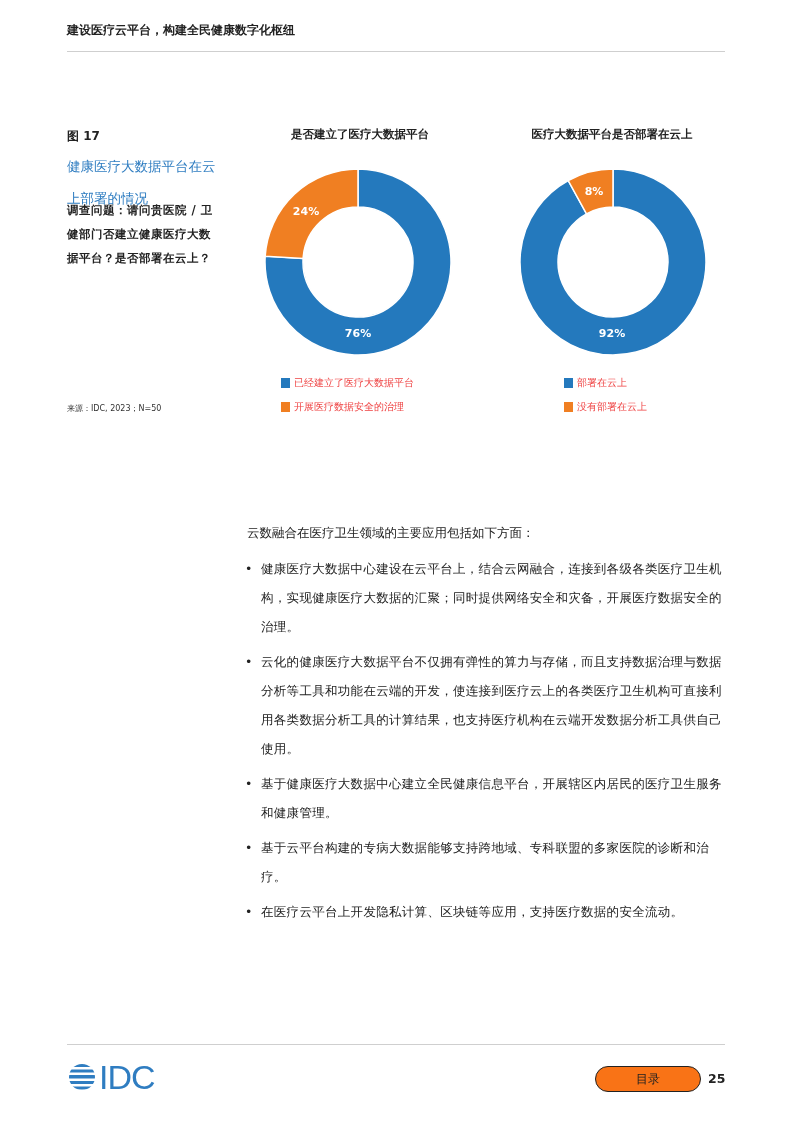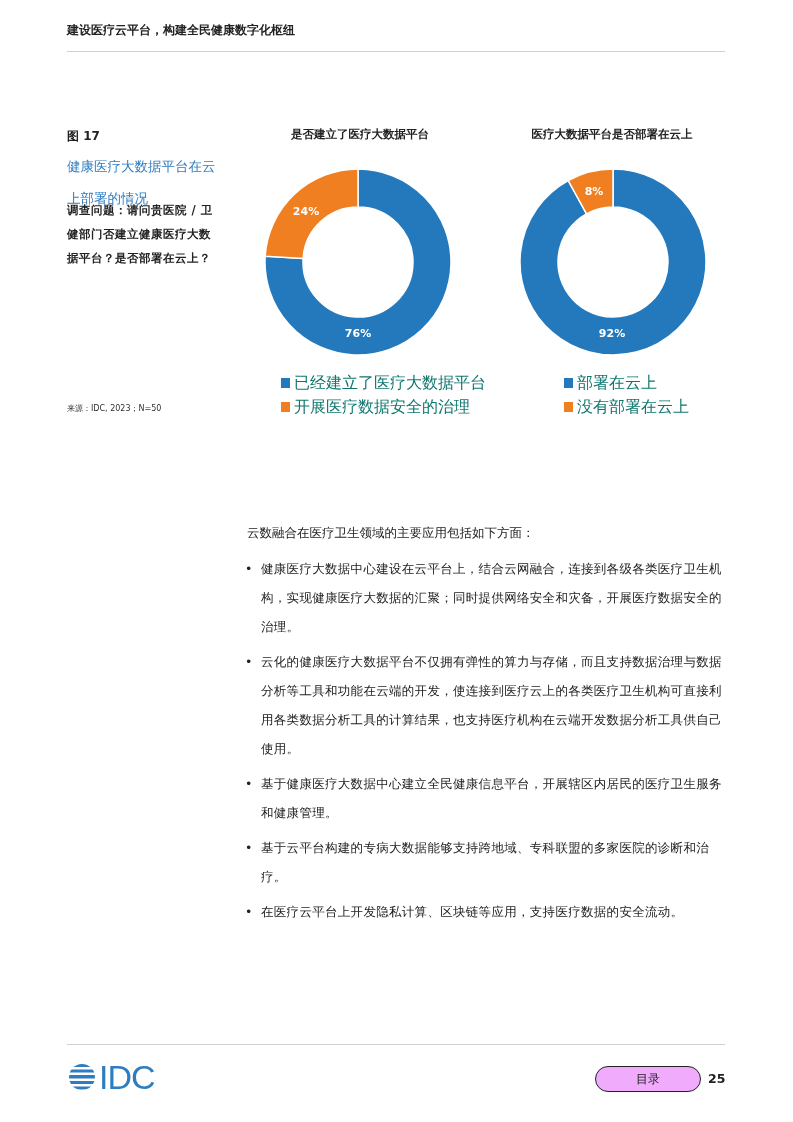--- a/index.html
+++ b/index.html
@@ -11,35 +11,35 @@
   .fig-label { position:absolute; left:67px; top:128px; font-size:12px; font-weight:bold; color:#222; }
   .fig-title { position:absolute; left:67px; top:150px; width:150px; font-size:13.5px; line-height:32px; color:#2f7dc1; }
   .fig-question { position:absolute; left:67px; top:198px; width:150px; font-size:11.5px; line-height:24px; color:#222; font-weight:bold; letter-spacing:0.5px; }
   .source { position:absolute; left:67px; top:403px; font-size:8px; color:#333; }
 
   .chart-title { position:absolute; top:127px; font-size:11.5px; font-weight:bold; color:#222; text-align:center; }
   .donut { position:absolute; }
   .donut svg { display:block; }
   .slice-label { position:absolute; font-size:11px; color:#fff; font-weight:bold; transform:translate(-50%,-50%); }
 
-  .legend { position:absolute; font-size:16px; color:#0f766e; }
+  .legend { position:absolute; font-size:10px; color:#ef4444; }
   .legend-item { display:flex; align-items:center; height:24px; }
   .swatch { width:9px; height:10px; margin-right:4px; display:inline-block; }
 
   .body-text { position:absolute; left:247px; top:522px; width:480px; font-size:12.5px; color:#222; }
   .intro { margin:0 0 10px 0; line-height:22px; }
   .bullets { list-style:none; margin:0; padding:0; }
   .bullets li { position:relative; padding-left:14px; line-height:29px; margin-bottom:6px; letter-spacing:0.3px; }
   .bullets li .dot { position:absolute; left:-2px; top:0; }
 
   .hr-bottom { position:absolute; left:67px; top:1044px; width:658px; height:1px; background:#cfcfcf; }
   .logo { position:absolute; left:67px; top:1062px; height:30px; display:flex; align-items:center; }
   .logo-text { font-family:"Liberation Sans", sans-serif; font-size:34px; color:#2f7dc1; letter-spacing:-1px; margin-left:2px; line-height:30px; }
   .toc-button { position:absolute; left:595px; top:1066px; width:104px; height:24px; border:1px solid #222; border-radius:13px;
-                display:flex; align-items:center; justify-content:center; font-size:12px; color:#222; background:#f0abfc; cursor:pointer; }
+                display:flex; align-items:center; justify-content:center; font-size:12px; color:#222; background:#f97316; cursor:pointer; }
   .page-num { position:absolute; left:708px; top:1071px; font-size:12.5px; font-weight:bold; color:#222; }
 </style>
 </head>
 <body>
 
 <div class="header-title">建设医疗云平台，构建全民健康数字化枢纽</div>
 <div class="hr-top"></div>
 
 <div class="fig-label">图 17</div>
 <div class="fig-title">健康医疗大数据平台在云上部署的情况</div>

